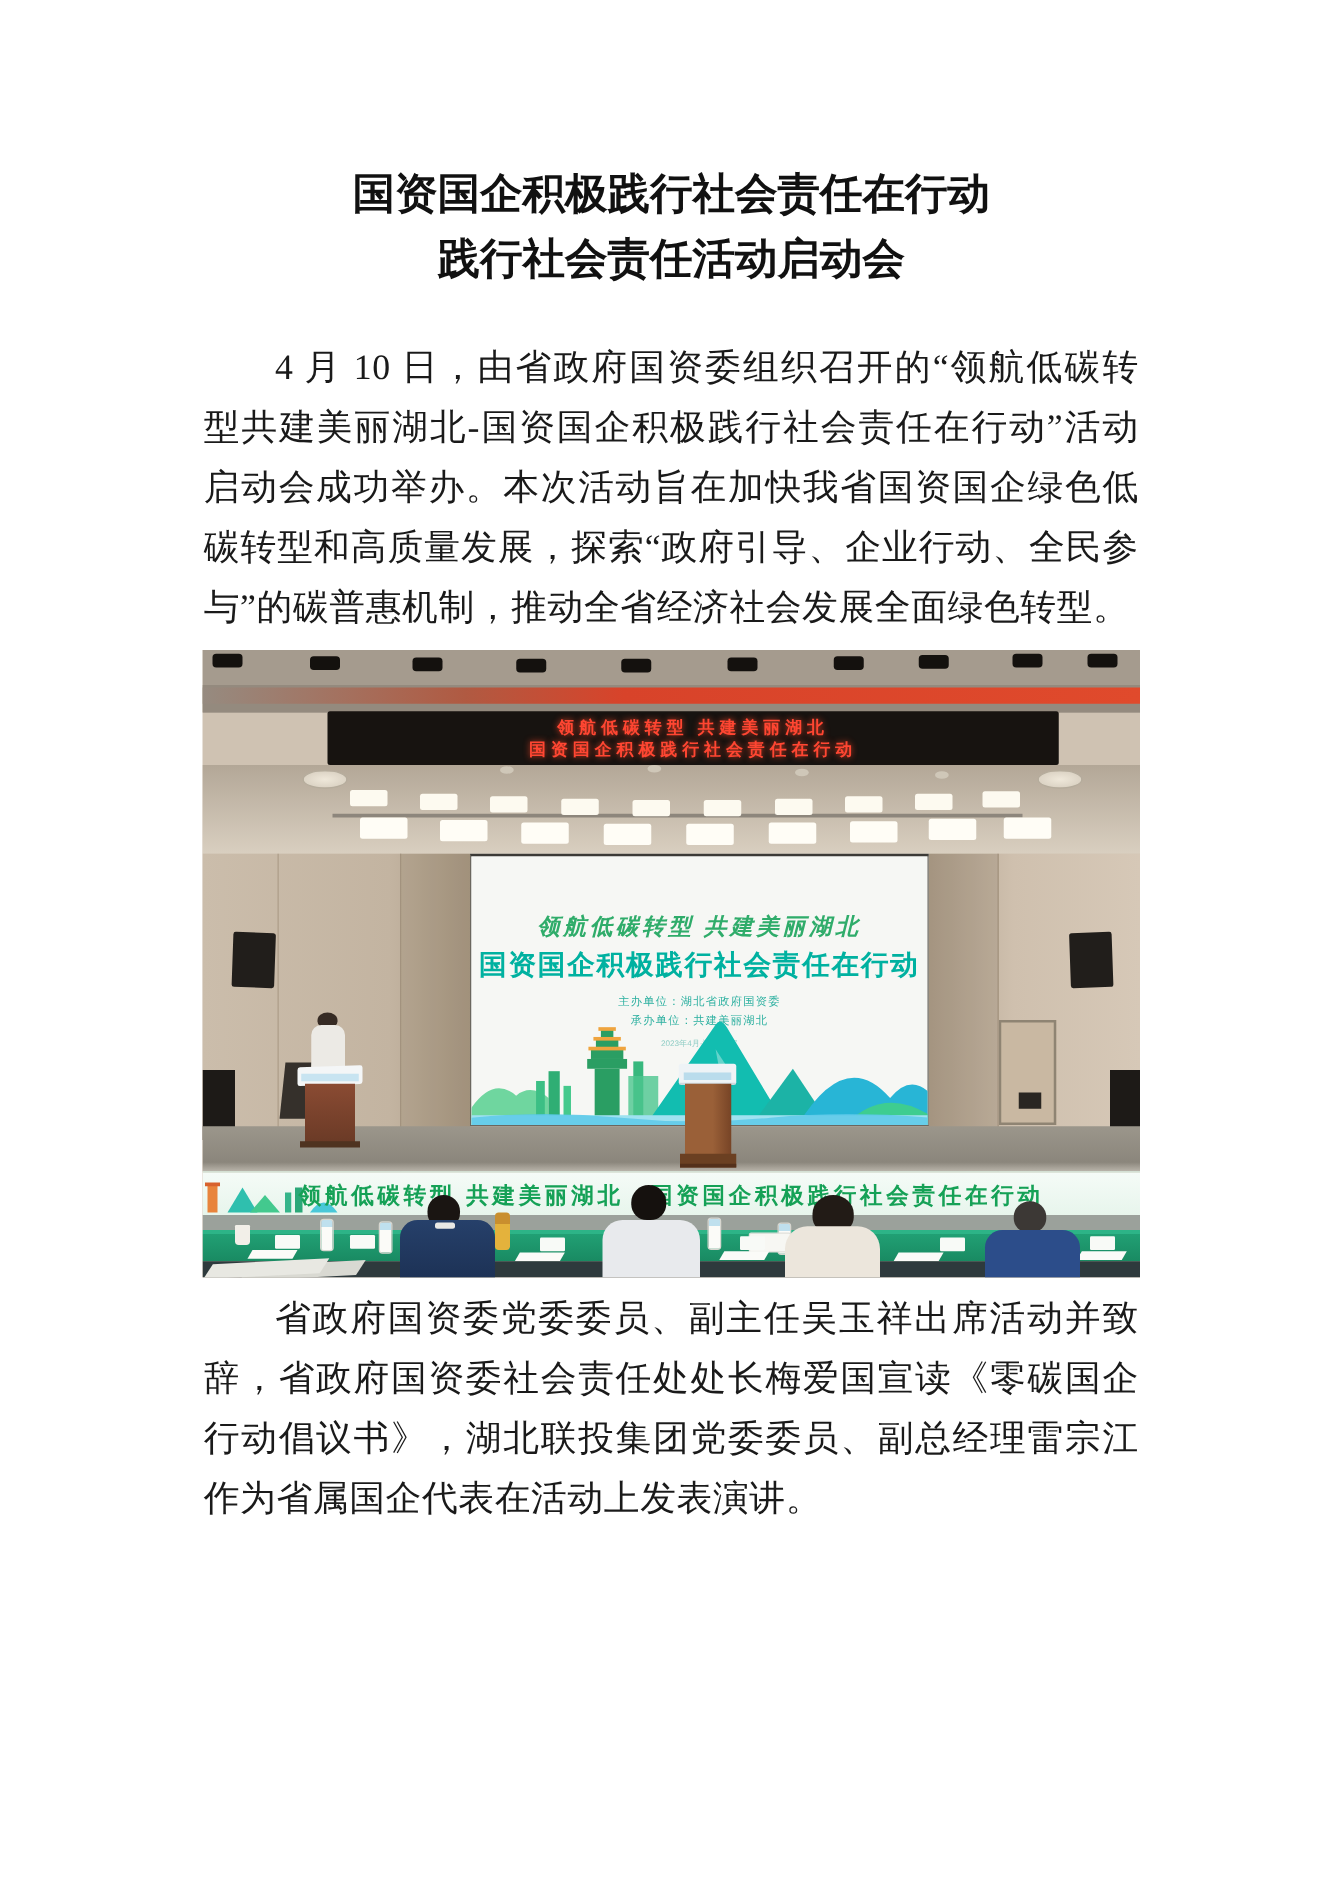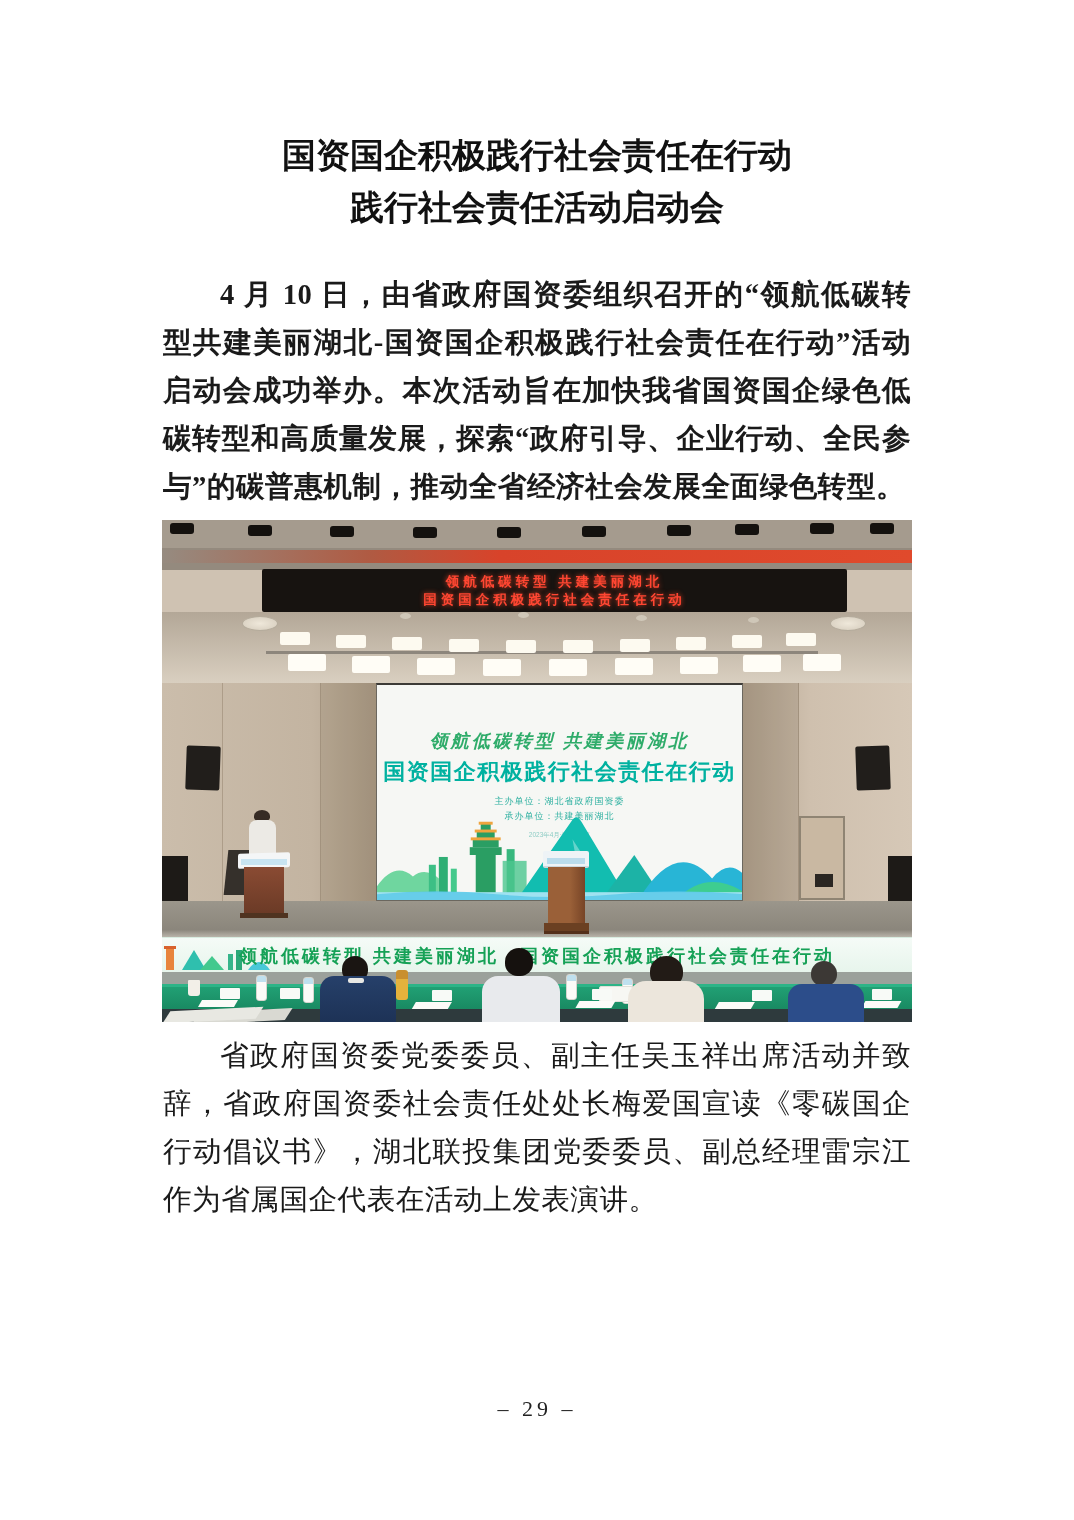--- a/index.html
+++ b/index.html
@@ -6,21 +6,21 @@
   html,body { background:#ffffff; }
   .page {
     position:relative; width:1074px; height:1520px; background:#ffffff;
     font-family:"Liberation Serif","DejaVu Serif",serif; color:#1c1c1c; overflow:hidden;
   }
   
   .title { position:absolute; top:130px; left:0; width:1074px; text-align:center;
            font-weight:700; font-size:34px; line-height:52px; color:#111; }
   .body  { position:absolute; left:163px; width:748px; font-size:28.6px; line-height:48px;
            text-align:justify; letter-spacing:0.5px; color:#1a1a1a; }
-  .para1 { top:271px; text-indent:57px;font-weight:bold; }
+  .para1 { top:271px; text-indent:57px; }
   .para2 { top:1032px; text-indent:57px; }
   .para3 { top:1224px; text-indent:57px; }
   .pageno { position:absolute; top:1396px; left:0; width:1074px; text-align:center;
             font-size:22px; letter-spacing:4px; color:#222; }
 
   
   .photo { position:absolute; left:162px; top:520px; width:750px; height:502px;
            overflow:hidden; background:#cfc2b2; }
   .photo div, .photo svg { position:absolute; }
 
@@ -263,14 +263,13 @@
     <div class="person-head p2-head"></div>
     <div class="p2-body"></div>
     <div class="person-head p3-head"></div>
     <div class="p3-body"></div>
     <div class="person-head p4-head"></div>
     <div class="p4-body"></div>
   </figure>
 
   <p class="body para2">省政府国资委党委委员、副主任吴玉祥出席活动并致辞，省政府国资委社会责任处处长梅爱国宣读《零碳国企行动倡议书》，湖北联投集团党委委员、副总经理雷宗江作为省属国企代表在活动上发表演讲。</p>
 
-  <div class="pageno">– 29 –</div>
 </div>
 
 </body></html>

